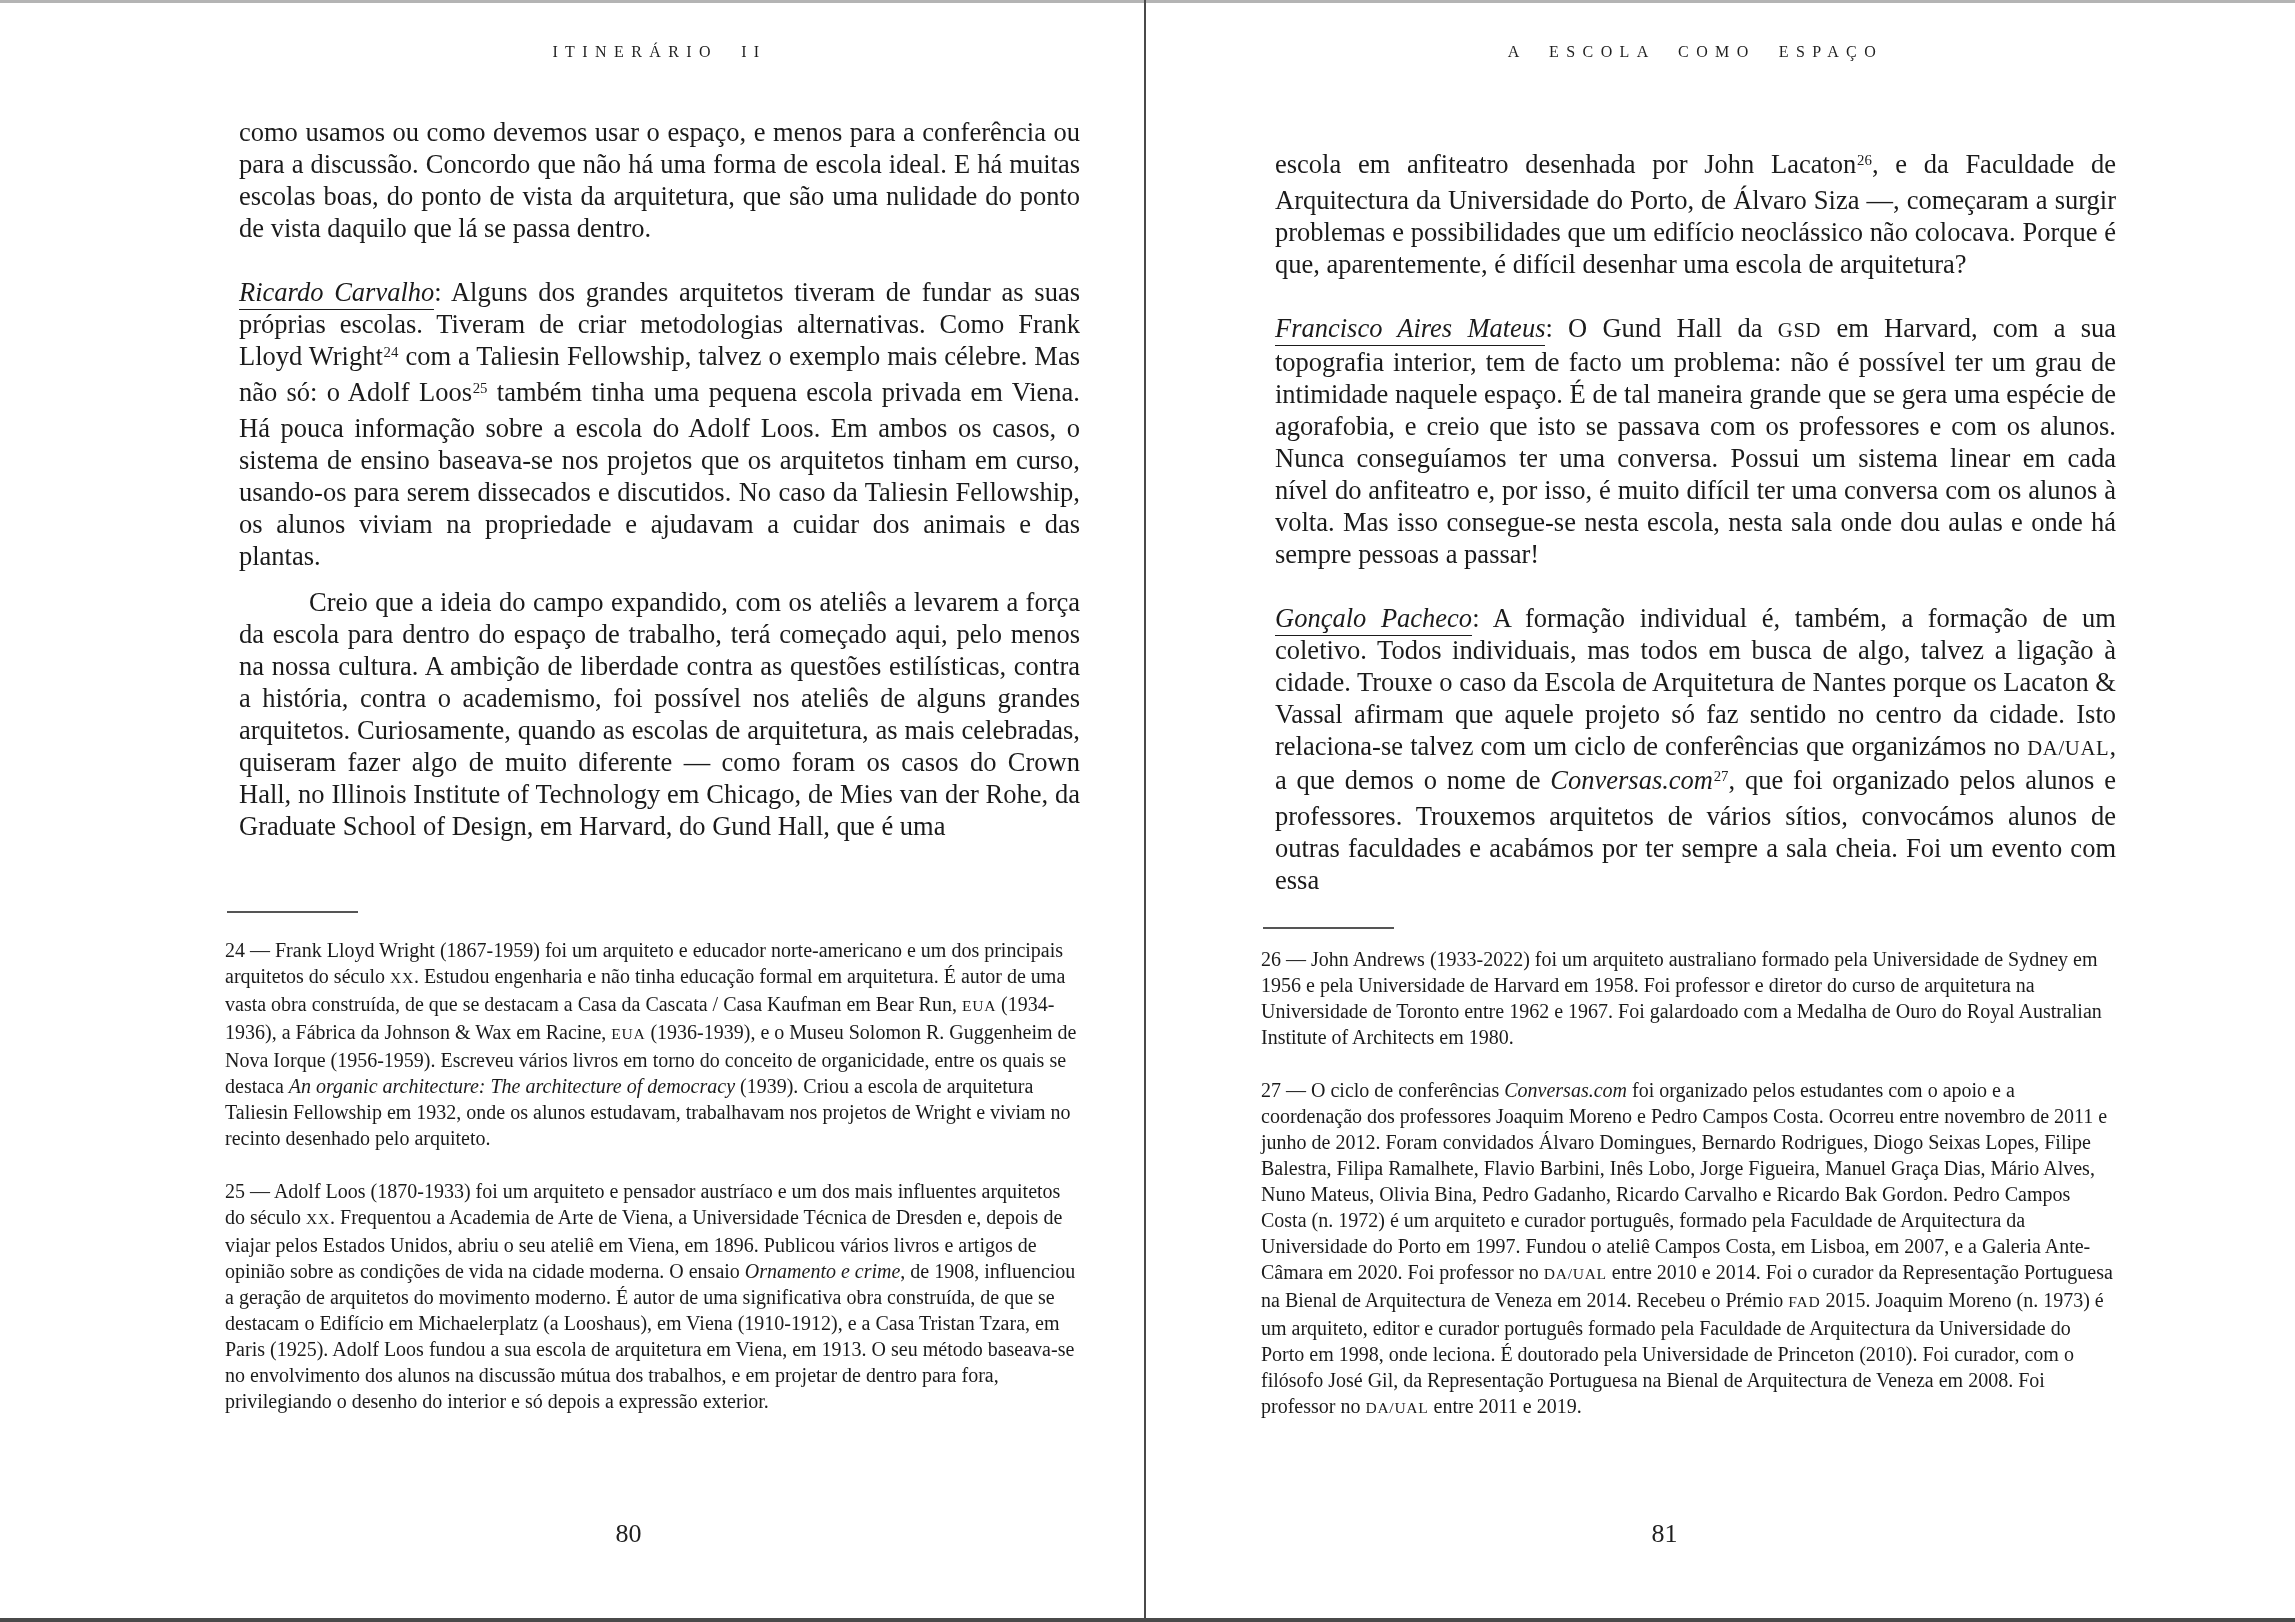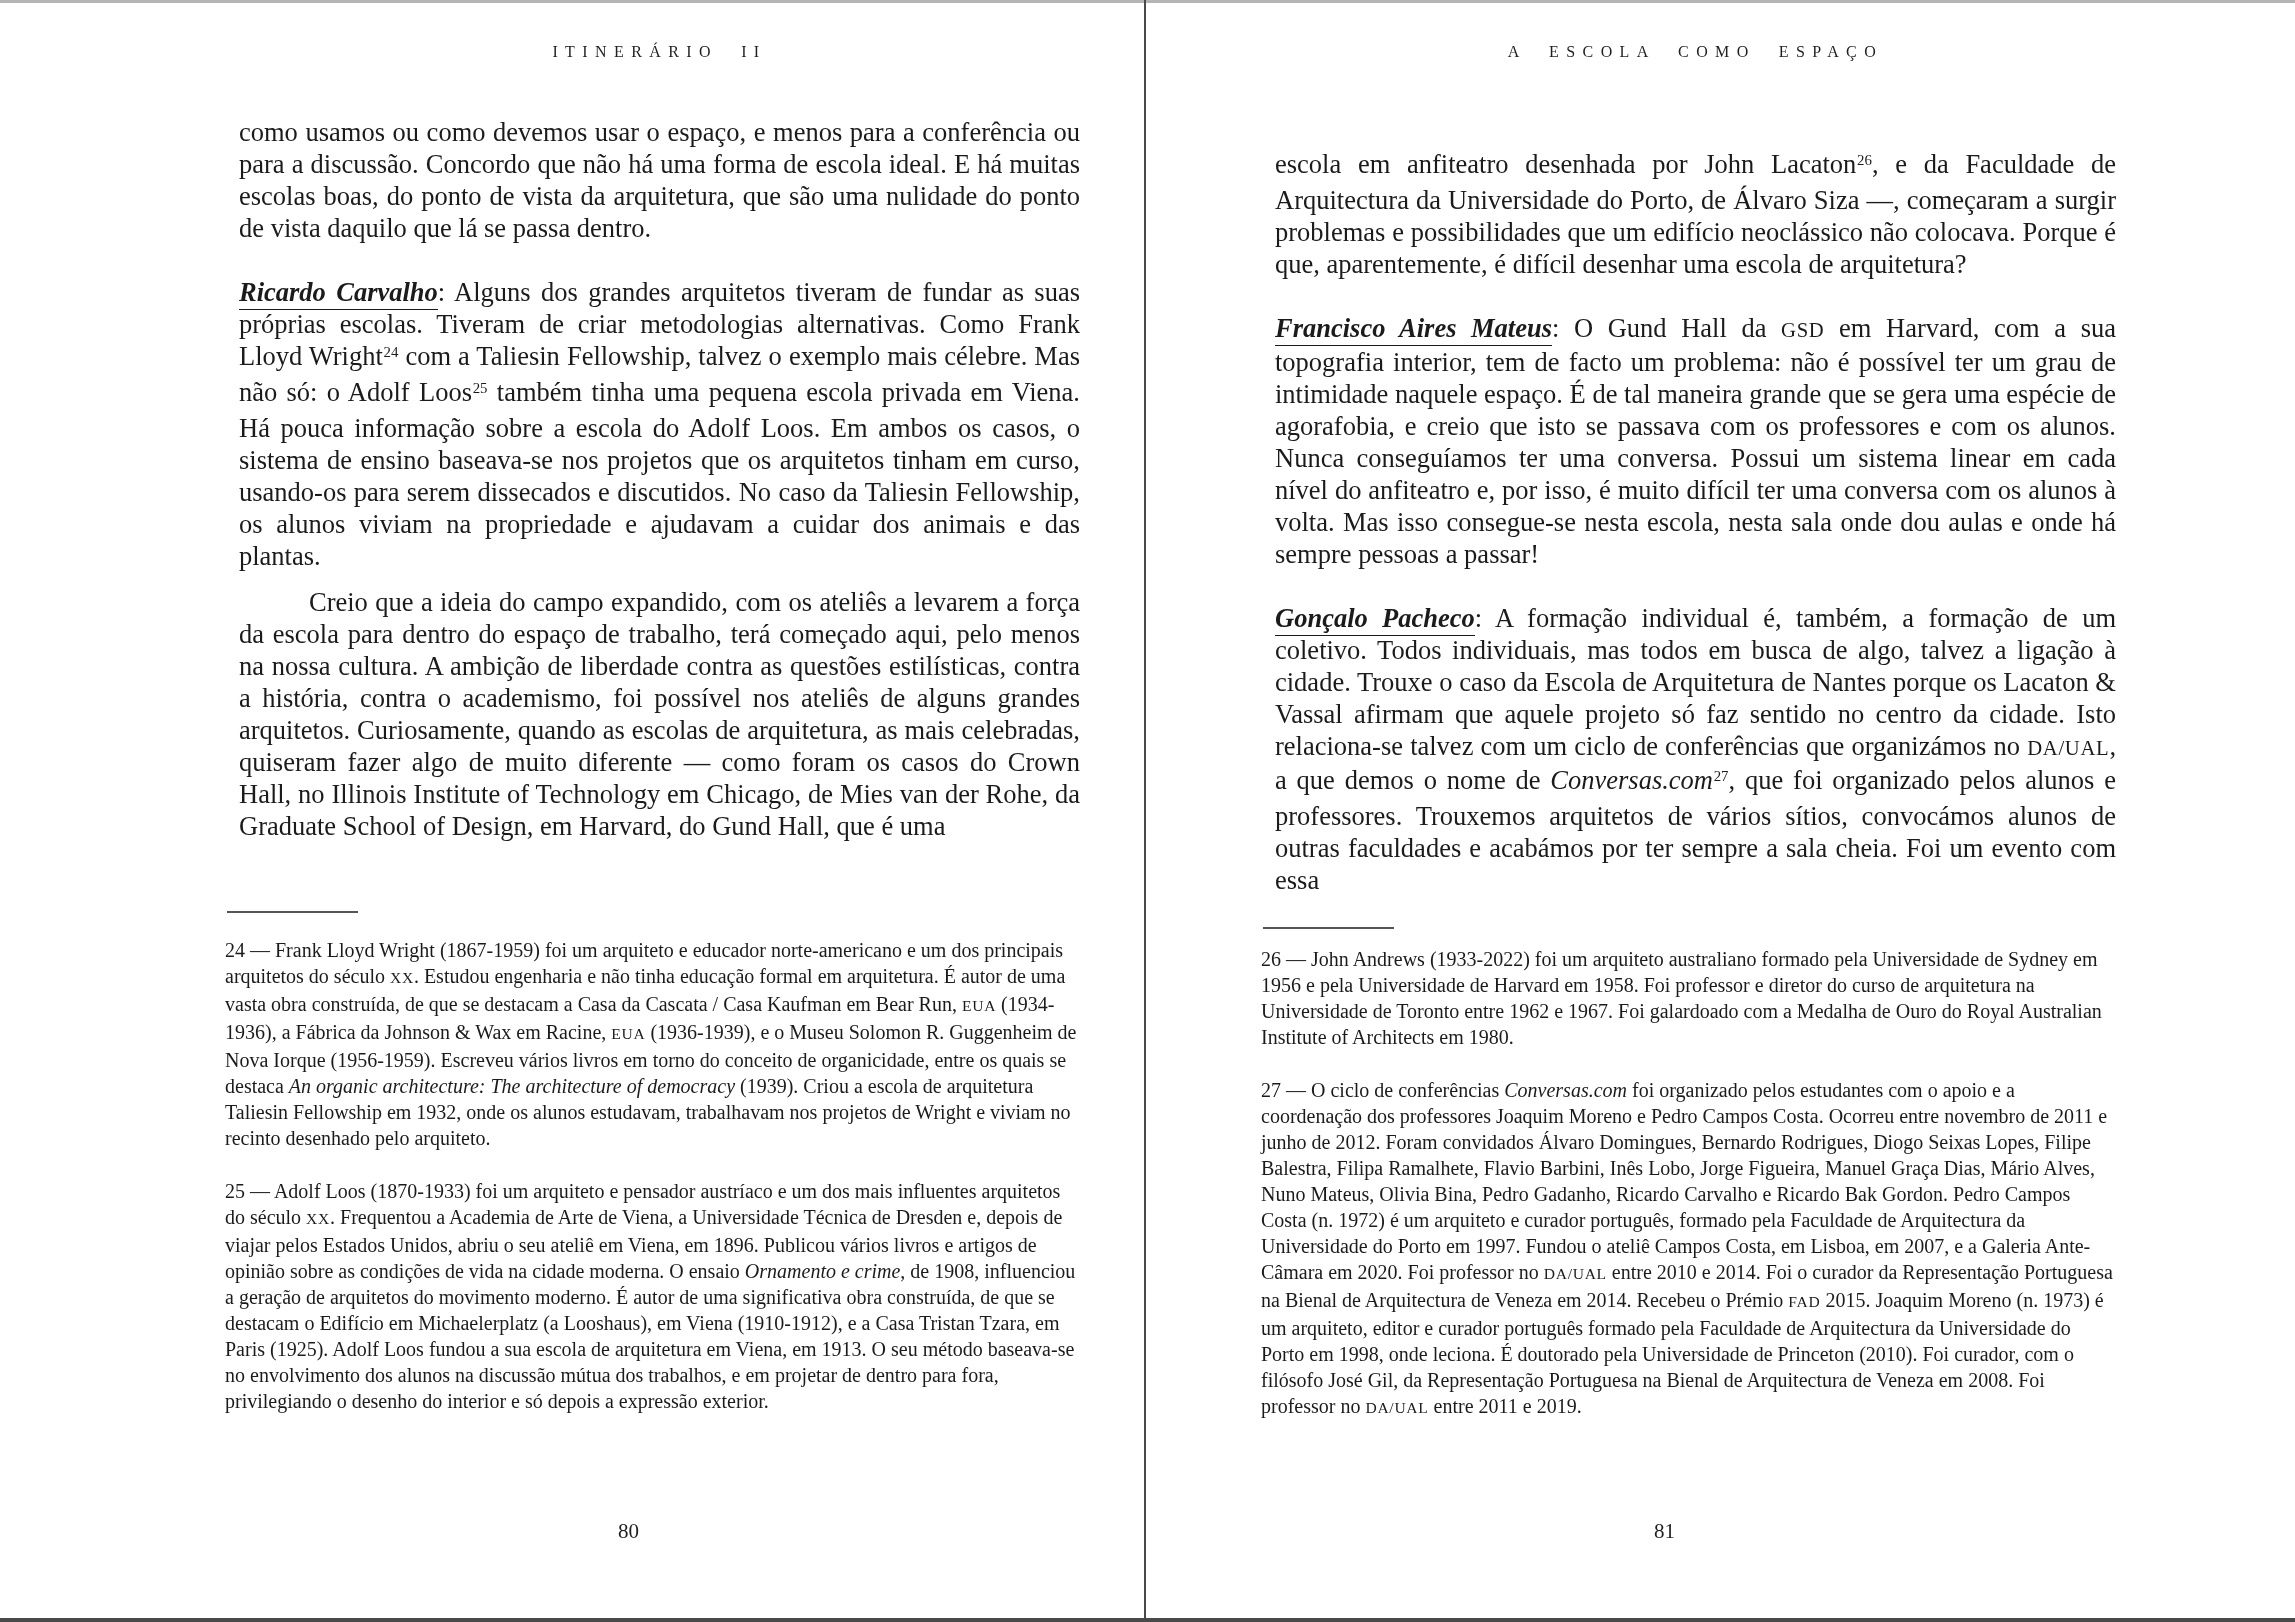--- a/index.html
+++ b/index.html
@@ -25,40 +25,40 @@
     position:absolute; left:0; width:100%;
     font-size:26.5px; line-height:32px; text-align:justify;
   }
   .page.left  .body-block { top:102px; }
   .page.right .body-block { top:134px; }
 
   .para { margin:14px; }
   .para.spaced   { margin-top:32px; }
   .para.indented { text-indent:70px; }
 
-  .run-speaker { font-style:italic; border-bottom:1.5px solid #1b1b1b; padding-bottom:2.2px;font-weight:bold; }
+  .run-speaker { font-style:italic; border-bottom:1.5px solid #1b1b1b; padding-bottom:2.2px; }
   .run-italic  { font-style:italic; }
   .run-sc      { font-size:0.78em; letter-spacing:0.7px; }
   .run-sup     { font-size:0.56em; position:relative; top:-0.55em; margin-left:0.7px; }
 
   .fn-rule { position:absolute; left:1.5px; width:131px; height:2.2px; background:#555555; }
   .page.left  .fn-rule { top:911px; }
   .page.right .fn-rule { top:927px; }
 
   .footnote-block {
     position:absolute; left:0; width:853px;
     font-size:20px; line-height:26px; text-align:left;
   }
   .page.left  .footnote-block { top:930px;margin-top:7px; }
   .page.right .footnote-block { top:946px; }
   .footnote { margin:0 0 27px 0; }
 
   .page-number {
     position:absolute; top:1519px; left:-31px; width:100%;
-    text-align:center; font-size:21px; color:#1f1f1f;
+    text-align:center; font-size:26px; color:#1f1f1f;
   }
 </style>
 </head>
 <body>
 
 <div class="spread">
   <div class="edge-top"></div>
 
   <div class="page left">
     <div class="running-head">ITINERÁRIO II</div>

